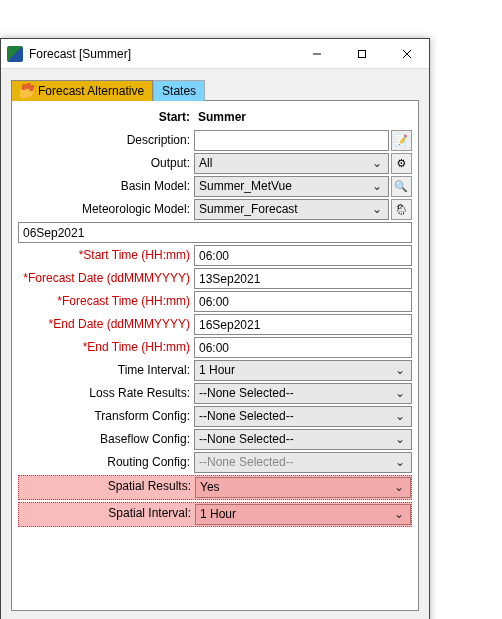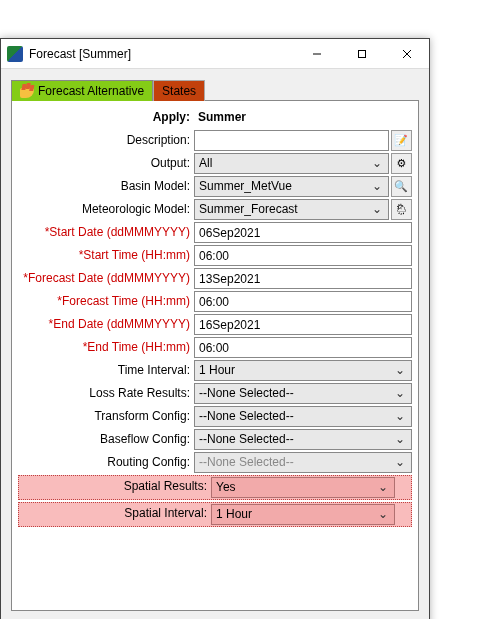--- a/index.html
+++ b/index.html
@@ -48,31 +48,31 @@
     flex-direction: column;
     padding: 4px;
   }
   .tabs {
     display: flex;
     padding: 6px 6px 0 6px;
   }
   .tab {
     padding: 3px 8px;
     border: 1px solid #aaa;
-    background: #c2410c;
+    background: #7dd3fc;
     border-bottom: none;
     font-size: 12px;
     display: flex;
     align-items: center;
     gap: 4px;
     position: relative;
     top: 1px;
   }
   .tab.active {
-    background: #84cc16;
+    background: #eab308;
     border-color: #888;
     z-index: 2;
   }
   .tab-panel {
     margin: 0 6px;
     border: 1px solid #888;
     background: #fff;
     flex: 1;
     padding: 6px 6px 6px 6px;
     overflow: auto;
@@ -136,21 +136,21 @@
     width: 21px; height: 21px;
     border: 1px solid #999;
     background: #eee;
     display: flex; align-items: center; justify-content: center;
     font-size: 11px;
   }
   .row-hl {
     background: #f9bcbc;
     border: 1px dotted #c04040;
     margin-bottom: 2px;
-    padding: 1px 16px;
+    padding: 1px 0;
   }
   .row-hl .form-select { background: #f2aaaa; border-color: #b07070; }
   .row-hl .form-label { padding-top:2px; }
 
   .footer {
     display: flex;
     justify-content: flex-end;
     gap: 8px;
     padding: 8px 10px 10px;
   }
@@ -208,21 +208,21 @@
         <span>Forecast Alternative</span>
       </div>
       <div class="tab">
         <span>States</span>
       </div>
     </div>
 
     <div class="tab-panel">
 
       <div class="form-row">
-        <div class="form-label" style="font-weight:bold;">Apply:</div>
+        <div class="form-label" style="font-weight:bold;">Start:</div>
         <div class="form-static">Summer</div>
       </div>
 
       <div class="form-row">
         <div class="form-label">Description:</div>
         <div class="form-control-wrap">
           <input class="form-input" value="" style="">
           <div class="side-btn">📝</div>
         </div>
       </div>
@@ -246,21 +246,20 @@
 
       <div class="form-row">
         <div class="form-label">Meteorologic Model:</div>
         <div class="form-control-wrap">
           <div class="form-select"><span>Summer_Forecast</span></div>
           <div class="side-btn">🌦</div>
         </div>
       </div>
 
       <div class="form-row">
-        <div class="form-label req">Start Date (ddMMMYYYY)</div>
         <div class="form-control-wrap">
             <input class="form-input" value="06Sep2021" style="">
           </div>
       </div>
       <div class="form-row">
         <div class="form-label req">Start Time (HH:mm)</div>
         <div class="form-control-wrap">
             <input class="form-input" value="06:00" style="">
           </div>
       </div>

